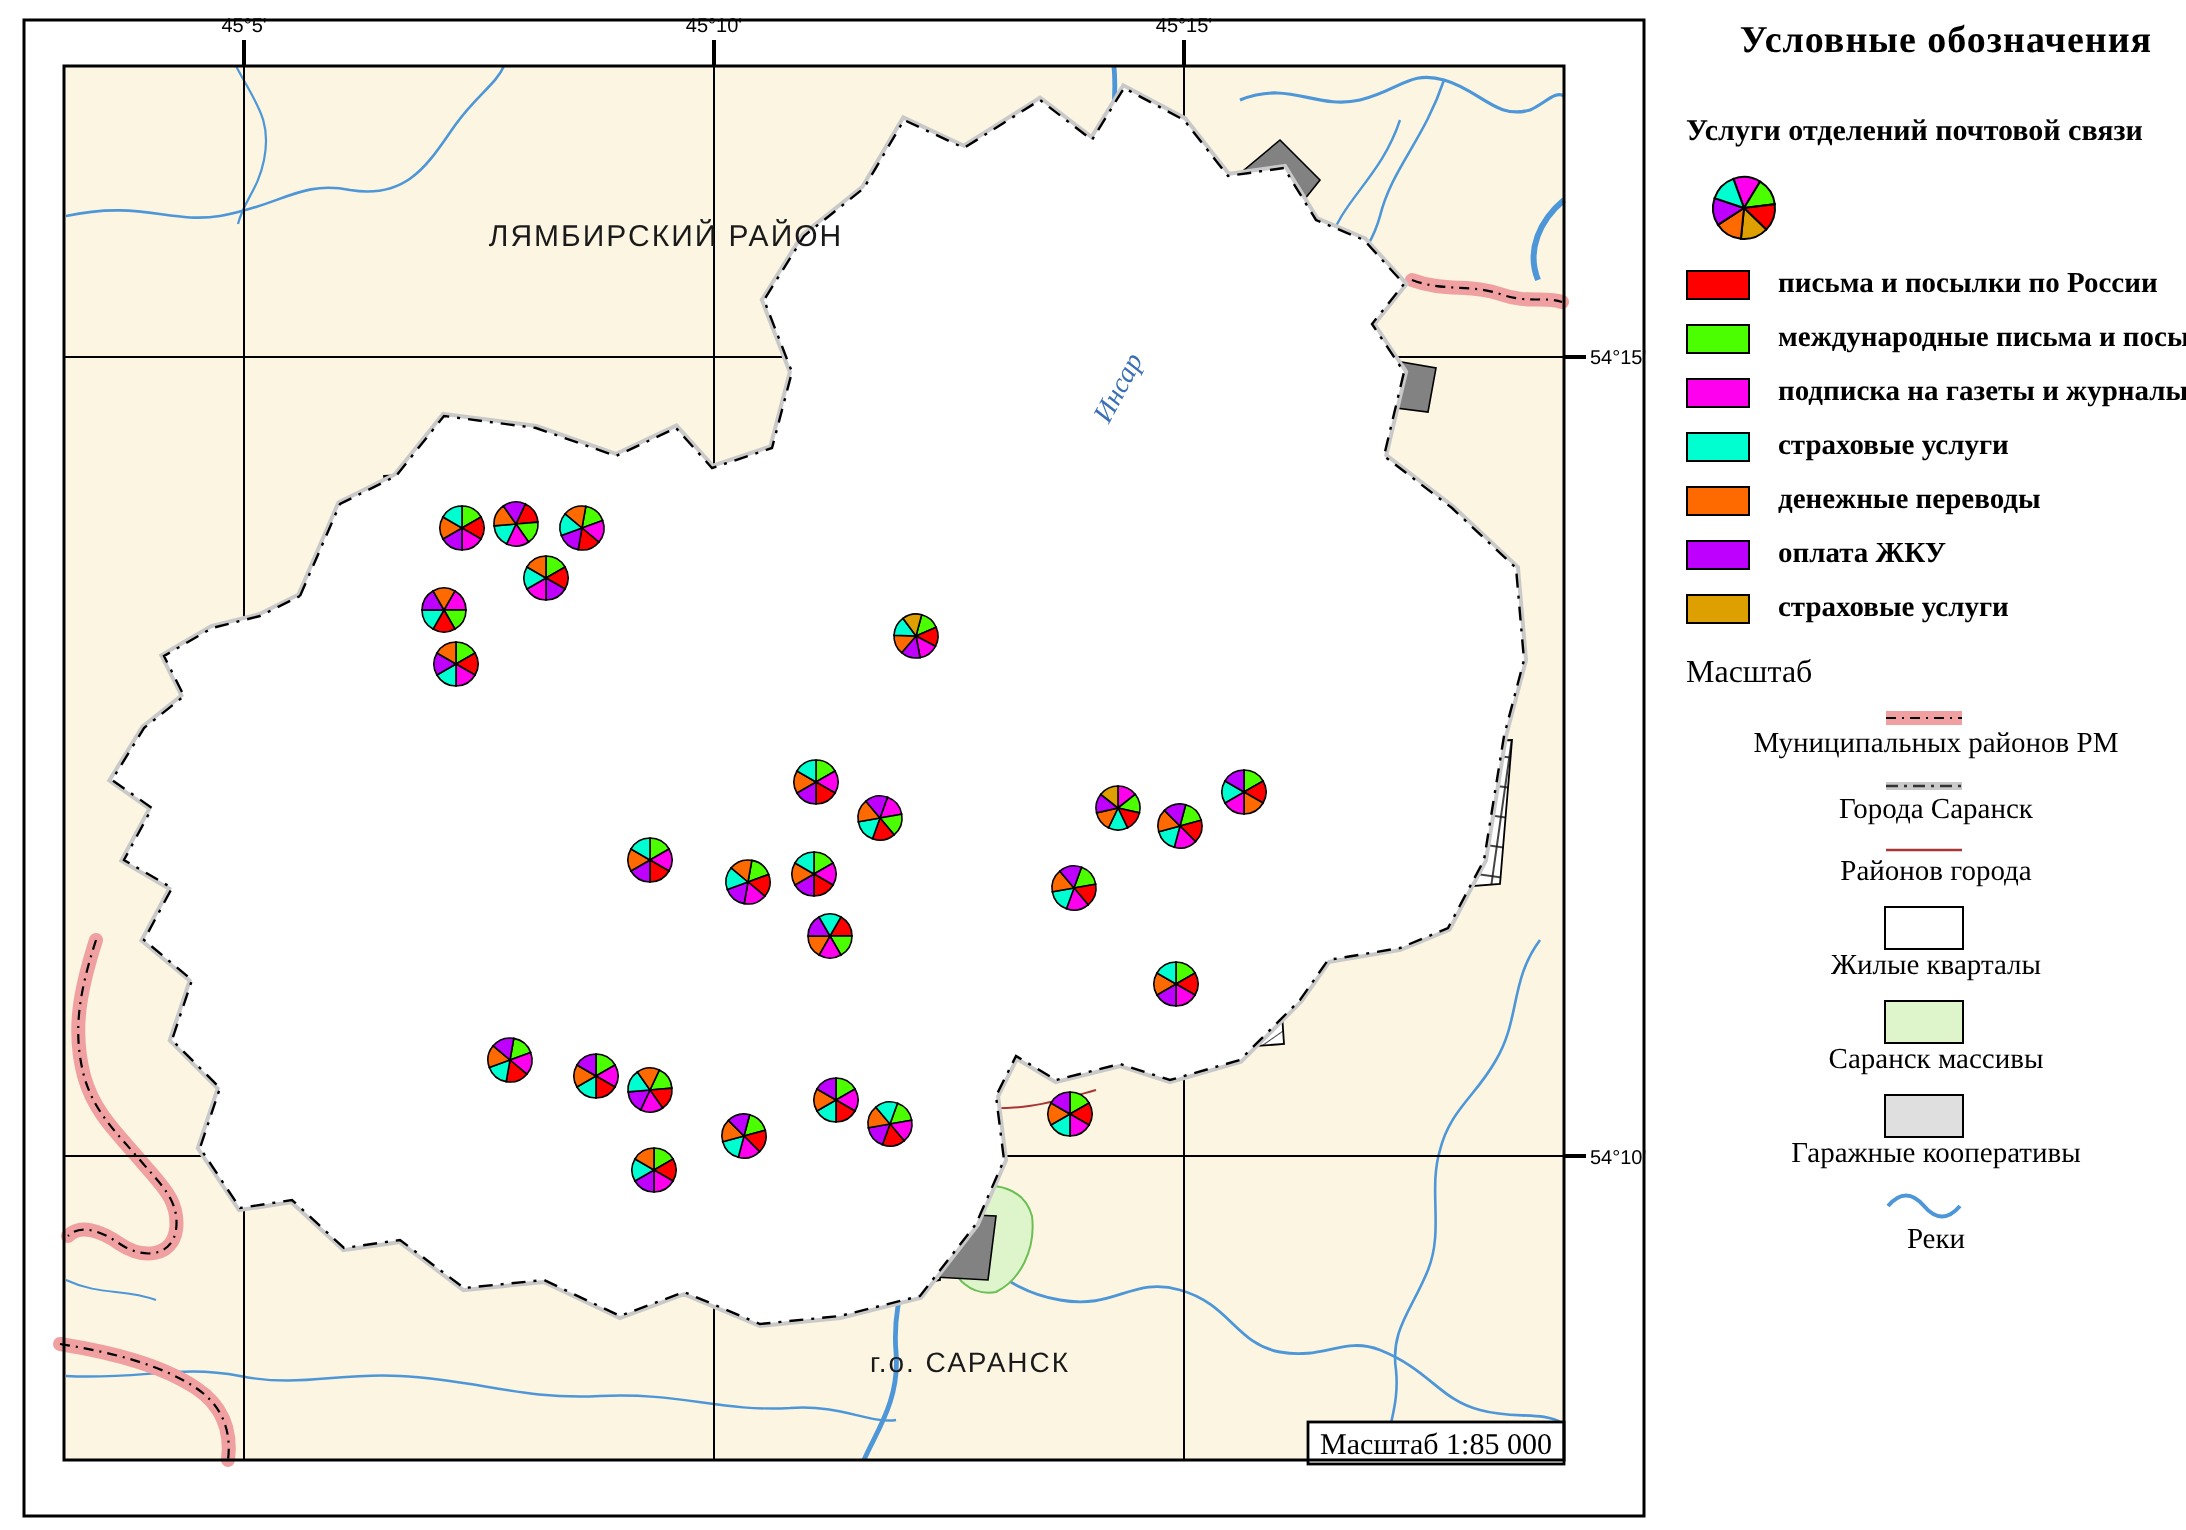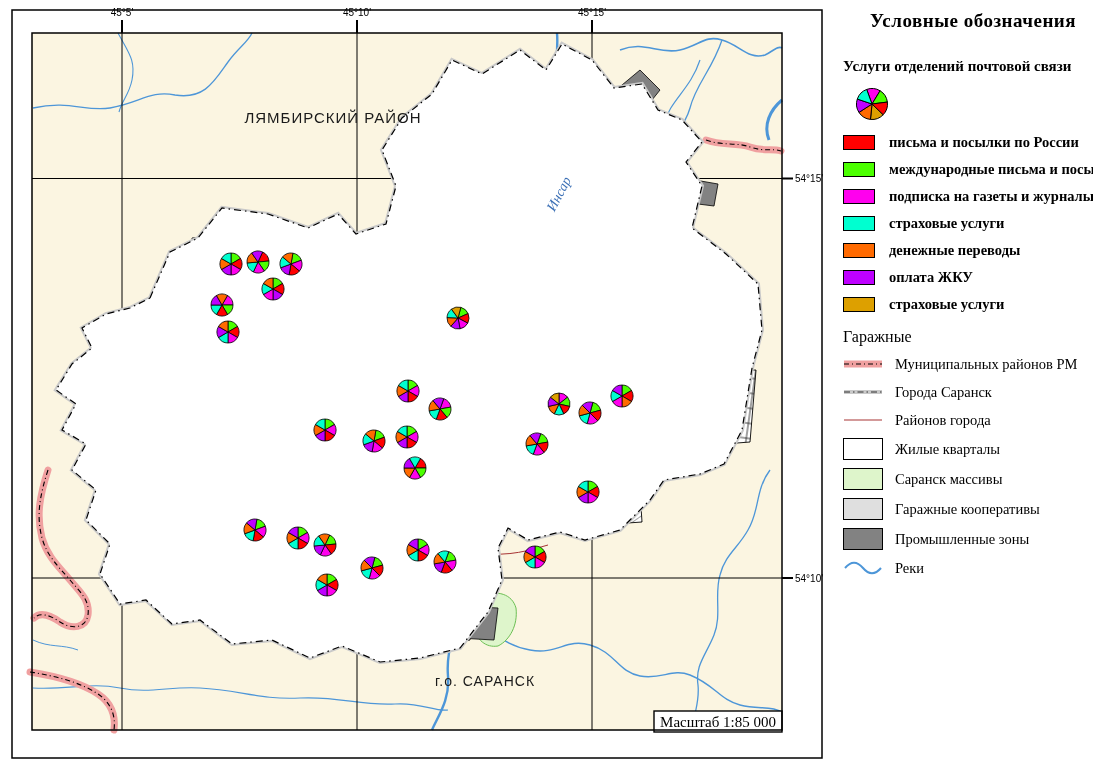--- a/index.html
+++ b/index.html
@@ -9,21 +9,21 @@
   
   #legend{position:absolute;left:827px;top:0;width:266px;height:765px;background:#fff;}
   .lg-title{font-weight:bold;font-size:19px;text-align:center;margin:10px 4px 0 30px;letter-spacing:0.5px;}
   .lg-sub{font-size:15px;margin:26px 18px 0 16px;font-weight:bold;}
   #legend-pie-svg{margin:10px 0 0 26px;display:block;}
   .svc-row{display:flex;align-items:center;margin:0 0 12px 16px;height:15px;font-weight:bold;}
   .svc-rows{margin-top:12px;}
   .svc-swatch{width:30px;height:13px;border:1px solid #000;margin-right:14px;flex:0 0 auto;}
   .svc-label,.bnd-label{font-size:14.5px;white-space:nowrap;}
   .lg-sec{font-size:16px;margin:16px 0 8px 16px;}
-  .bnd-row{display:flex;align-items:center;margin:0 0 8px 16px;min-height:20px;}
+  .bnd-row{display:flex;align-items:center;margin:0 0 8px 16px;min-height:20px;flex-direction:column;}
   .bnd-sample{width:40px;margin-right:12px;flex:0 0 auto;display:flex;align-items:center;justify-content:center;}
   .bnd-rect{width:38px;height:20px;border:1px solid #000;}
   .line-sample{display:block;}
 </style>
 </head>
 <body>
 
 <div id="stage">
 
   <svg id="map-svg" width="827" height="765" viewBox="0 0 827 765">
@@ -426,21 +426,21 @@
       <div class="svc-row">
         <span class="svc-swatch" style="background: rgb(190, 0, 255);"></span>
         <span class="svc-label">оплата ЖКУ</span>
       </div>
       <div class="svc-row">
         <span class="svc-swatch" style="background: rgb(221, 160, 0);"></span>
         <span class="svc-label">страховые услуги</span>
       </div>
     </div>
 
-    <div class="lg-sec">Гаражные</div>
+    <div class="lg-sec">Масштаб</div>
 
     <div>
       <div class="bnd-row">
         <span class="bnd-sample">
           <svg class="line-sample" width="40" height="10">
               <path d="M1,5 H39" stroke="#F0A0A0" stroke-width="7" fill="none"></path>
               <path d="M1,5 H39" stroke="#000" stroke-width="1.1" stroke-dasharray="5,3,1,3" fill="none"></path>
             </svg>
         </span>
         <span class="bnd-label">Муниципальных районов РМ</span>
@@ -475,26 +475,20 @@
         <span class="bnd-label">Саранск массивы</span>
       </div>
       <div class="bnd-row">
         <span class="bnd-sample">
             <span class="bnd-rect" style="background: rgb(223, 223, 223);"></span>
           </span>
         <span class="bnd-label">Гаражные кооперативы</span>
       </div>
       <div class="bnd-row">
         <span class="bnd-sample">
-            <span class="bnd-rect" style="background: rgb(130, 130, 130);"></span>
-          </span>
-        <span class="bnd-label">Промышленные зоны</span>
-      </div>
-      <div class="bnd-row">
-        <span class="bnd-sample">
           <svg class="line-sample" width="40" height="18">
               <path d="M2,9 C8,2 14,2 20,9 C26,16 32,16 38,9" stroke="#4D96D8" stroke-width="2" fill="none"></path>
             </svg>
         </span>
         <span class="bnd-label">Реки</span>
       </div>
     </div>
   </div>
 </div>
 

